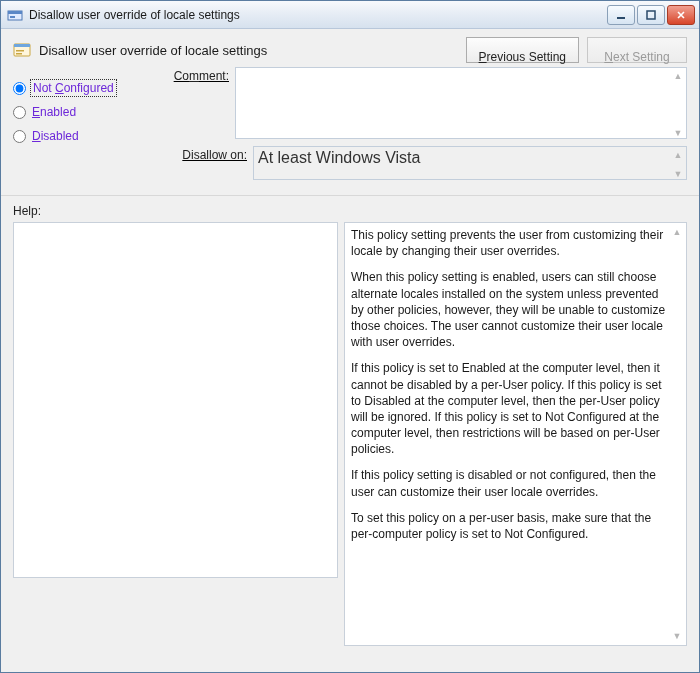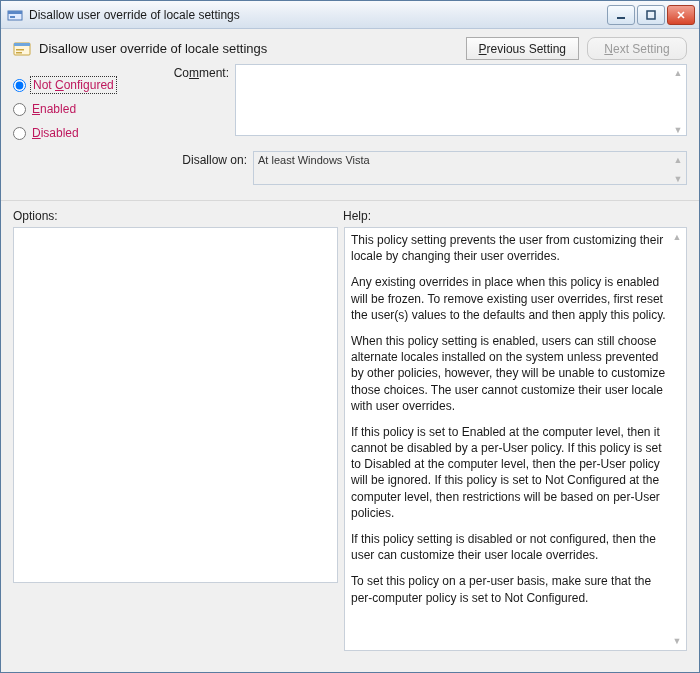--- a/index.html
+++ b/index.html
@@ -14,34 +14,34 @@
     .win-btn { width: 28px; height: 20px; margin-left: 2px; border: 1px solid #8aa0b8; border-radius: 3px; background: linear-gradient(to bottom,#f7fbff,#d6e4f2); display:flex; align-items:center; justify-content:center; cursor:default; }
     .win-btn.close { background: linear-gradient(to bottom,#f1a090,#d7462b); border-color:#a83b25; }
     .win-btn svg { width: 10px; height: 10px; }
     
     .top-panel { background: #f0f0f0; padding: 8px 12px 12px 12px; border-bottom: 1px solid #d8d8d8; }
     .heading-row { display: flex; align-items: center; }
     .heading-icon { width: 18px; height: 18px; margin-right: 8px; display:flex; align-items:center; justify-content:center; }
     .heading-icon svg { width:18px; height:18px; }
     .heading-text { font-size: 13px; color: #1a1a1a; }
     .nav-buttons { margin-left: auto; display:flex; gap:8px; }
-    .nav-btn { min-width: 100px; height: 23px; border: 1px solid #acacac; background: linear-gradient(to bottom,#fdfdfd,#ececec); padding: 4px 12px; font-size:12px; color:#222; cursor:default; }
-    .nav-btn.disabled { color:#9a9a9a; background:linear-gradient(to bottom,#f6f6f6,#ececec); border-color:#c8c8c8;border-radius:8px; }
+    .nav-btn { min-width: 100px; height: 23px; border: 1px solid #acacac; background: linear-gradient(to bottom,#fdfdfd,#ececec); padding: 12px 12px; font-size:12px; color:#222; cursor:default; }
+    .nav-btn.disabled { color:#9a9a9a; background:linear-gradient(to bottom,#f6f6f6,#ececec); border-color:#c8c8c8; }
     .radio-group { margin-top: 18px; display:flex; flex-direction:column; gap:10px; }
     .radio-row { display:flex; align-items:center; gap:6px; }
     .radio-row input[type=radio]{ width:13px; height:13px; }
-    .radio-row label { font-size:12px; color:#be185d; }
+    .radio-row label { font-size:12px; color:#6d28d9; }
     .radio-row.focused label { outline: 1px dotted #333; outline-offset: 1px; padding: 0 1px; }
     .form-row { display:flex; align-items:flex-start; margin-top: 4px; }
     .form-row .flabel { width: 72px; text-align:right; padding-right:6px; font-size:12px; padding-top:2px; color:#222; }
     .top-grid { display:flex; gap: 20px; }
     .left-col { width: 130px; }
-    .right-col { flex:1; display:flex; flex-direction:column; gap:8px; }
+    .right-col { flex:1; display:flex; flex-direction:column; gap:0;text-decoration:underline; }
     .textarea-wrap { flex:1; position:relative; }
-    textarea.tbox { width:100%; height: 72px; resize:none; border:1px solid #c3cedb; background:#fff; font-size:11px; padding:2px 16px 2px 4px; font-family:inherit; overflow:auto; }
+    textarea.tbox { width:100%; height: 72px; resize:none; border:1px solid #c3cedb; background:#fff; font-size:16px; padding:2px 16px 2px 4px; font-family:inherit; overflow:auto; }
     .supported-wrap textarea.tbox { height:34px; background:#f0f0f0; color:#333; }
     .scroll-arrows { position:absolute; right:2px; top:2px; bottom:2px; width:14px; display:flex; flex-direction:column; justify-content:space-between; pointer-events:none; }
     .scroll-arrows span { width:14px; height:14px; display:flex; align-items:center; justify-content:center; color:#b5b5b5; font-size:9px; }
     
     .mid-labels { display:flex; padding: 8px 12px 4px 12px; background:#f0f0f0; }
     .mid-labels .optl { width: 330px; font-size:12px; color:#222; }
     .mid-labels .helpl { font-size:12px; color:#222; }
     
     .main { flex:1; display:flex; gap:6px; padding:0 12px 8px 12px; background:#f0f0f0; }
     .panel { border:1px solid #c8d0da; background:#fff; position:relative; }
@@ -142,29 +142,27 @@
                 <span>▲</span>
                 <span>▼</span>
               </div>
           </div>
         </div>
       </div>
     </div>
   </div>
 
   <div class="mid-labels">
-    <div class="optl">Options:</div>
     <div class="helpl">Help:</div>
   </div>
 
   <div class="main">
     <div class="panel options-panel"></div>
     <div class="panel help-panel">
       <p>This policy setting prevents the user from customizing their locale by changing their user overrides.</p>
-      <p>Any existing overrides in place when this policy is enabled will be frozen. To remove existing user overrides, first reset the user(s) values to the defaults and then apply this policy.</p>
       <p>When this policy setting is enabled, users can still choose alternate locales installed on the system unless prevented by other policies, however, they will be unable to customize those choices.  The user cannot customize their user locale with user overrides.</p>
       <p>If this policy is set to Enabled at the computer level, then it cannot be disabled by a per-User policy. If this policy is set to Disabled at the computer level, then the per-User policy will be ignored. If this policy is set to Not Configured at the computer level, then restrictions will be based on per-User policies.</p>
       <p>If this policy setting is disabled or not configured, then the user can customize their user locale overrides.</p>
       <p>To set this policy on a per-user basis, make sure that the per-computer policy is set to Not Configured.</p>
       <div class="help-scroll">
           <span>▲</span>
           <span>▼</span>
         </div>
     </div>
   </div>

